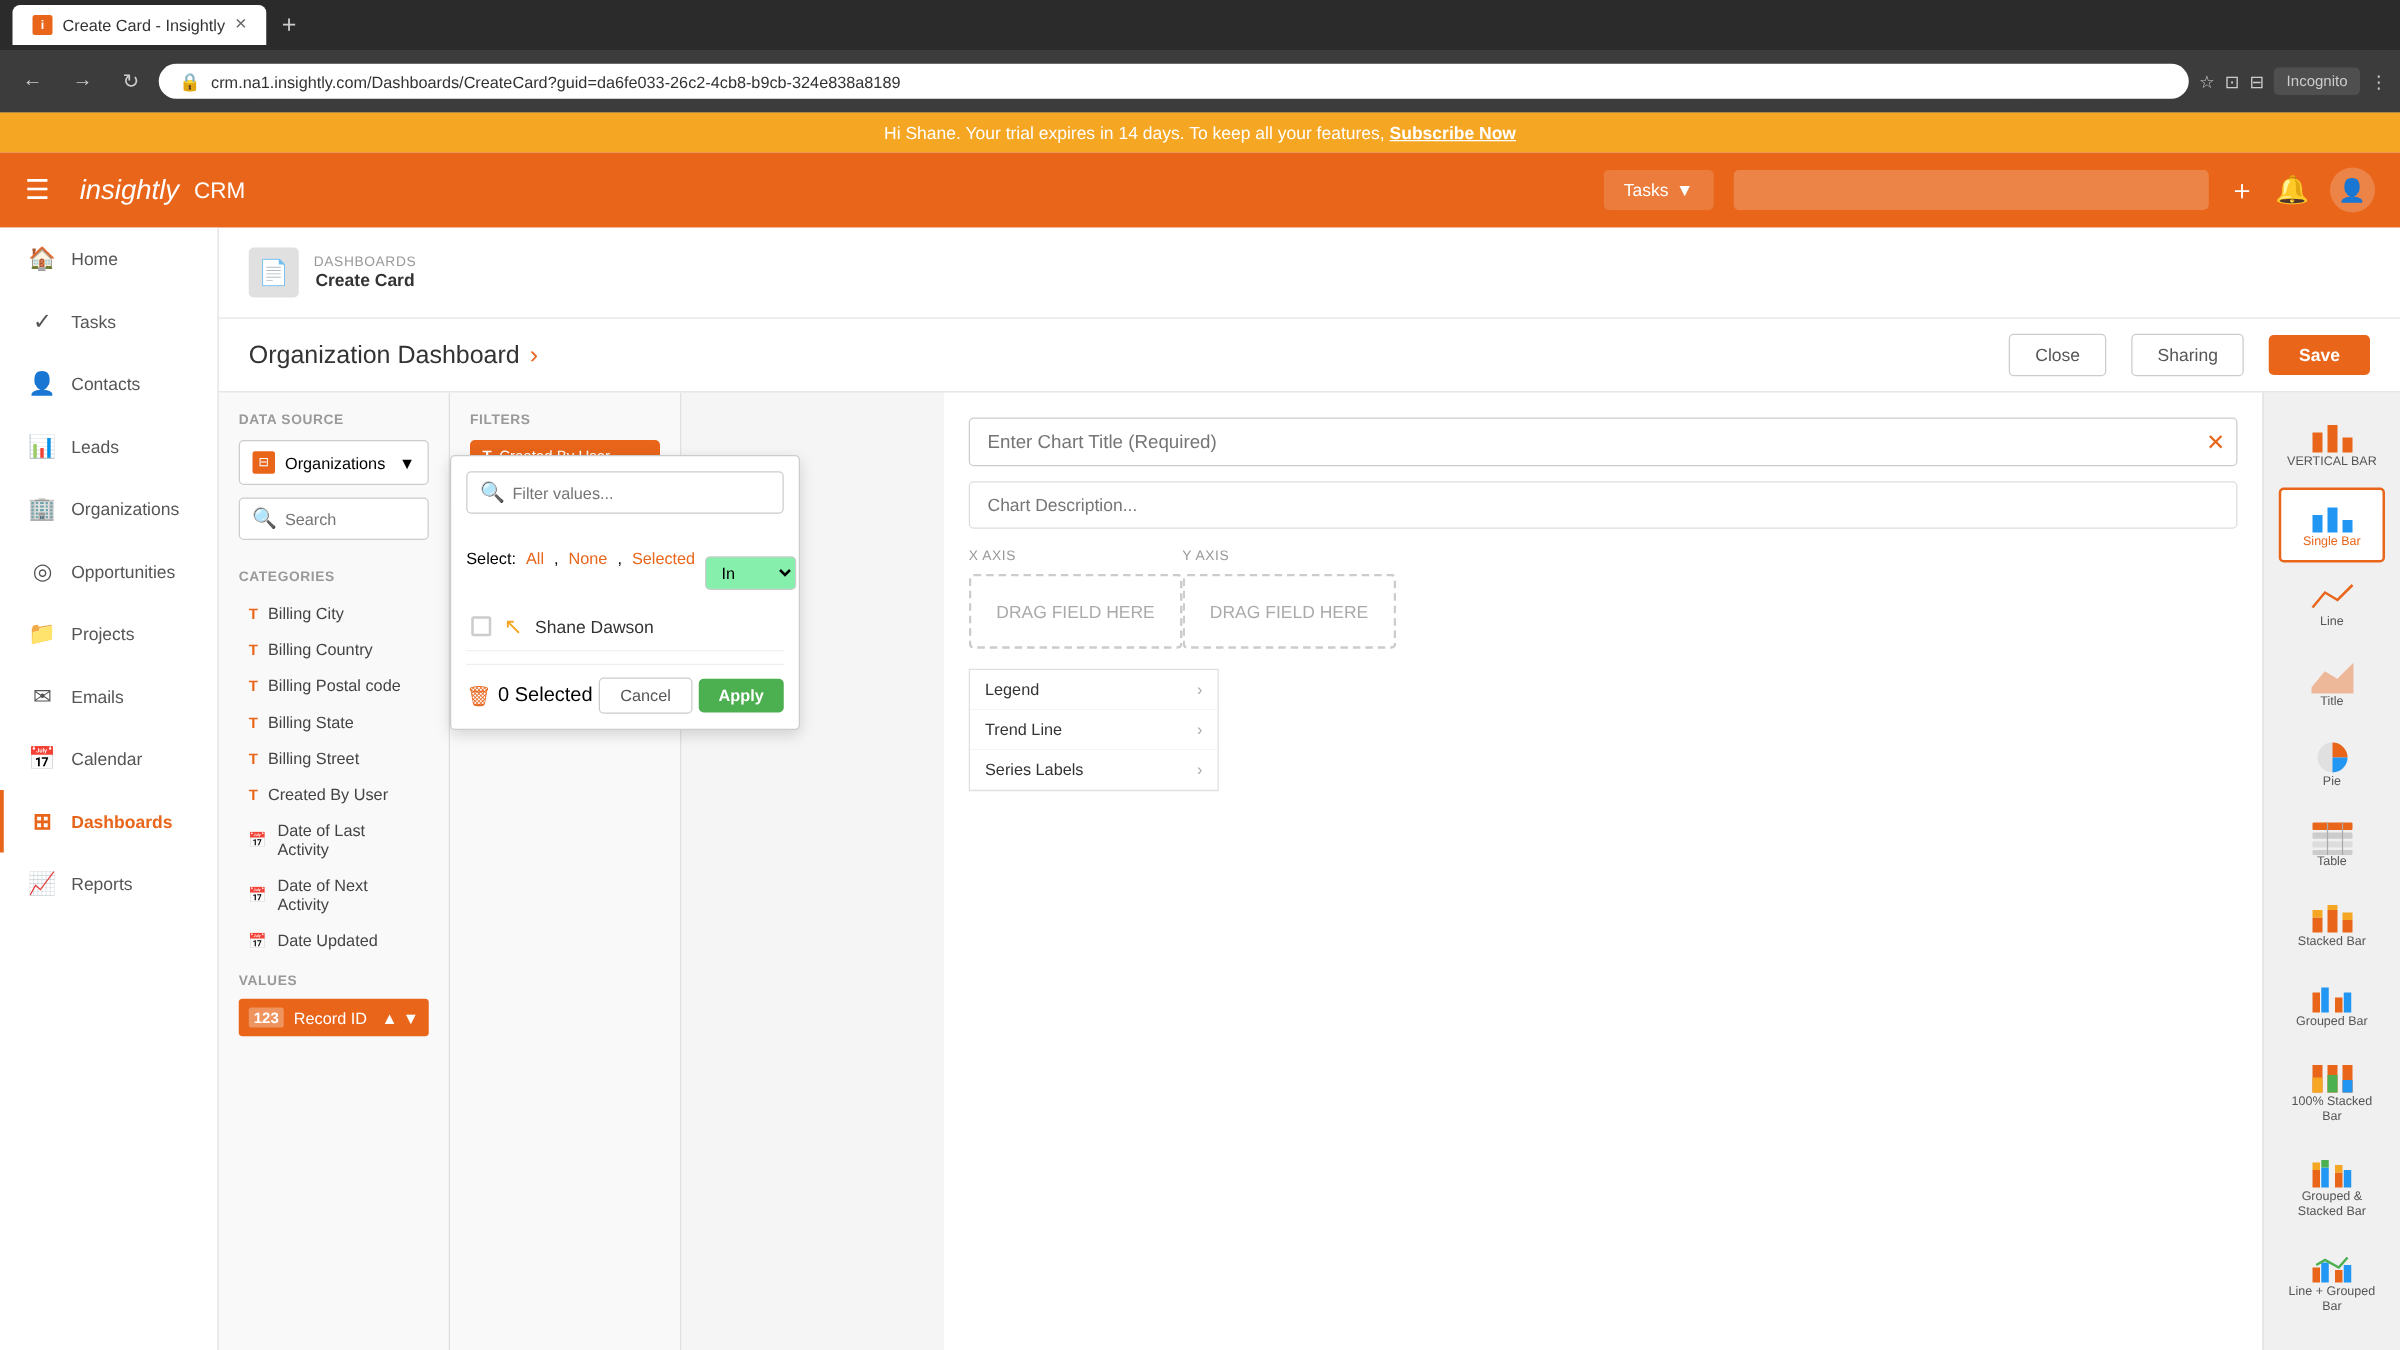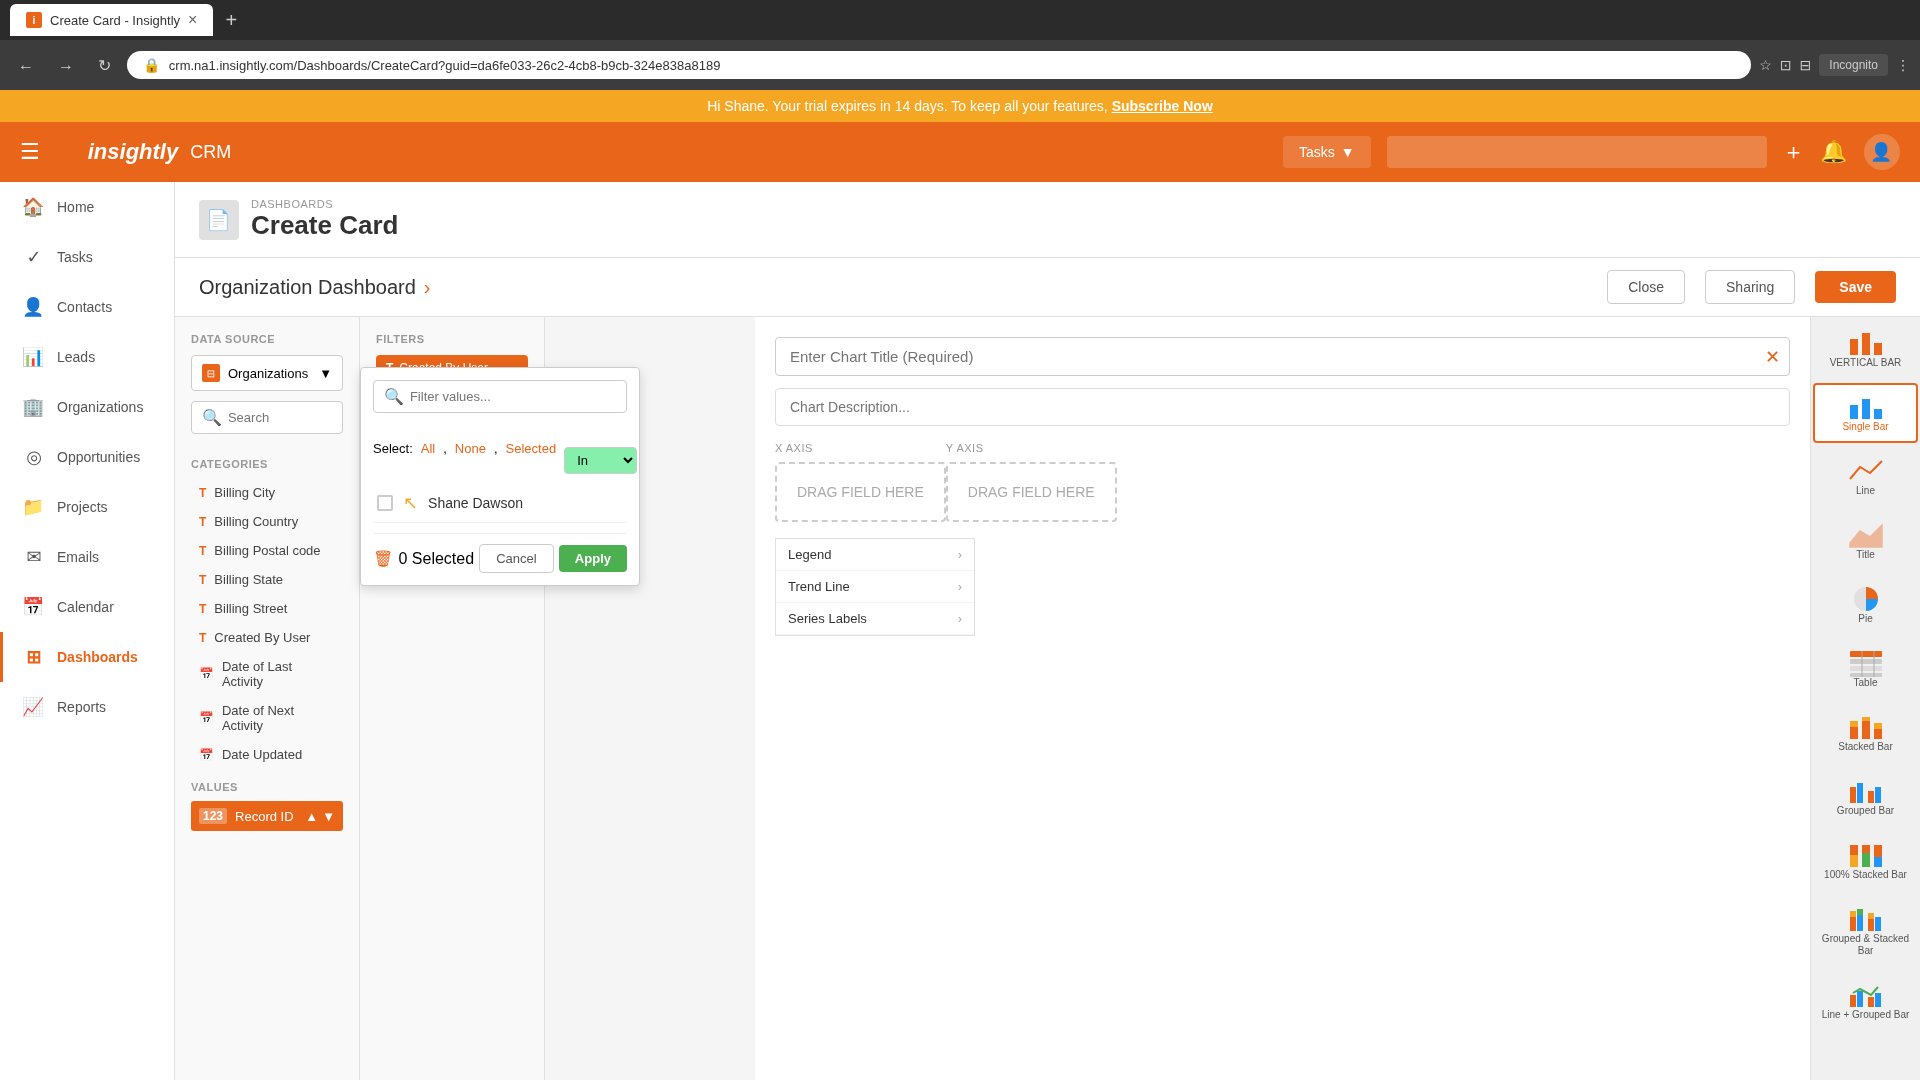--- a/index.html
+++ b/index.html
@@ -24,21 +24,21 @@
     .app { height: calc(1080px - 90px); display: flex; flex-direction: column; }
 
     
     .notification-bar { background: #f5a623; color: #fff; text-align: center; padding: 8px; font-size: 14px; }
     .notification-bar a { color: #fff; font-weight: bold; text-decoration: underline; cursor: pointer; }
 
     
     .header { background: #e8651a; height: 60px; display: flex; align-items: center; padding: 0 20px; gap: 16px; }
     .menu-icon { color: #fff; font-size: 22px; cursor: pointer; margin-right: 8px; }
     .logo { display: flex; align-items: center; gap: 8px; }
-    .logo-text { color: #fff; font-size: 22px; font-style: italic; font-weight: bold; margin-left: 24px; }
+    .logo-text { color: #fff; font-size: 22px; font-style: italic; font-weight: normal; }
     .logo-crm { color: #fff; font-size: 18px; font-weight: 300; margin-left: 4px; }
     .header-spacer { flex: 1; }
     .tasks-btn { background: rgba(255,255,255,0.15); color: #fff; border: none; padding: 8px 16px; border-radius: 4px; font-size: 14px; cursor: pointer; display: flex; align-items: center; gap: 6px; }
     .search-bar { background: rgba(255,255,255,0.2); border: none; border-radius: 4px; padding: 8px 16px; color: #fff; font-size: 14px; width: 380px; outline: none; }
     .search-bar::placeholder { color: rgba(255,255,255,0.7); }
     .header-icons { display: flex; gap: 16px; align-items: center; }
     .header-icon { color: #fff; font-size: 22px; cursor: pointer; }
     .avatar { width: 36px; height: 36px; background: rgba(255,255,255,0.2); border-radius: 50%; display: flex; align-items: center; justify-content: center; color: #fff; font-size: 18px; cursor: pointer; }
 
     
@@ -50,21 +50,21 @@
     .sidebar-item.active { color: #e8651a; border-left-color: #e8651a; font-weight: 600; }
     .sidebar-item .si-icon { width: 22px; height: 22px; display: flex; align-items: center; justify-content: center; font-size: 18px; }
 
     
     .content { flex: 1; overflow: hidden; display: flex; flex-direction: column; }
 
     
     .breadcrumb-bar { background: #fff; border-bottom: 1px solid #e0e0e0; padding: 16px 24px; display: flex; align-items: center; gap: 12px; }
     .breadcrumb-icon { width: 40px; height: 40px; background: #e0e0e0; border-radius: 4px; display: flex; align-items: center; justify-content: center; font-size: 20px; color: #666; }
     .breadcrumb-text { font-size: 11px; color: #999; text-transform: uppercase; letter-spacing: 0.5px; }
-    .breadcrumb-title { font-size: 26px; color: #333; font-weight: 600; text-align: center; }
+    .breadcrumb-title { font-size: 14px; color: #333; font-weight: 600; text-align: center; }
 
     
     .dashboard-header { background: #fff; border-bottom: 1px solid #e0e0e0; padding: 12px 24px; display: flex; align-items: center; justify-content: space-between; }
     .dashboard-title { font-size: 20px; color: #333; display: flex; align-items: center; gap: 8px; }
     .dashboard-actions { display: flex; gap: 20px; align-items: center; }
     .btn-close { background: #fff; border: 1px solid #ccc; color: #555; padding: 8px 20px; border-radius: 4px; font-size: 14px; cursor: pointer; }
     .btn-sharing { background: #fff; border: 1px solid #ccc; color: #555; padding: 8px 20px; border-radius: 4px; font-size: 14px; cursor: pointer; }
     .btn-save { background: #e8651a; border: none; color: #fff; padding: 8px 24px; border-radius: 4px; font-size: 14px; cursor: pointer; font-weight: 600; }
 
     
@@ -113,21 +113,21 @@
 
     
     .chart-area { flex: 1; padding: 20px; background: #fff; overflow-y: auto; }
     .chart-title-input-field { border: 1px solid #ccc; border-radius: 4px; padding: 10px 14px; font-size: 15px; color: #aaa; width: 100%; outline: none; }
     .chart-desc-input { border: 1px solid #ddd; border-radius: 4px; padding: 10px 14px; font-size: 14px; color: #0f172a; width: 100%; outline: none; margin-bottom: 16px; }
     .axes-row { display: flex; margin-bottom: 16px; }
     .axis-box { flex: 1; border: 2px dashed #ccc; border-radius: 4px; padding: 20px; text-align: center; color: #aaa; font-size: 14px; text-transform: uppercase; }
     .axis-label { font-size: 11px; color: #999; text-transform: uppercase; letter-spacing: 0.5px; margin-bottom: 8px; }
 
     
-    .chart-types-panel { width: 110px; background: #f0f0f0; border-left: 1px solid #e0e0e0; overflow-y: auto; display: flex; flex-direction: column; padding: 2px; gap: 4px; }
+    .chart-types-panel { width: 110px; background: #f0f0f0; border-left: 1px solid #e0e0e0; overflow-y: auto; display: flex; flex-direction: column; padding: 12px; gap: 4px; }
     .chart-type-item { display: flex; flex-direction: column; align-items: center; padding: 8px 4px; border-radius: 4px; cursor: pointer; border: 2px solid transparent; }
     .chart-type-item.active { background: #fff; border-color: #e8651a; }
     .chart-type-label { font-size: 10px; color: #555; text-align: center; line-height: 1.2; }
     .chart-type-item.active .chart-type-label { color: #e8651a; }
 
     
     .bar-chart-svg { display: block; }
 
     
     .submenu-item { display: flex; align-items: center; justify-content: space-between; padding: 8px 12px; font-size: 13px; color: #333; cursor: pointer; border-bottom: 1px solid #f5f5f5; }

